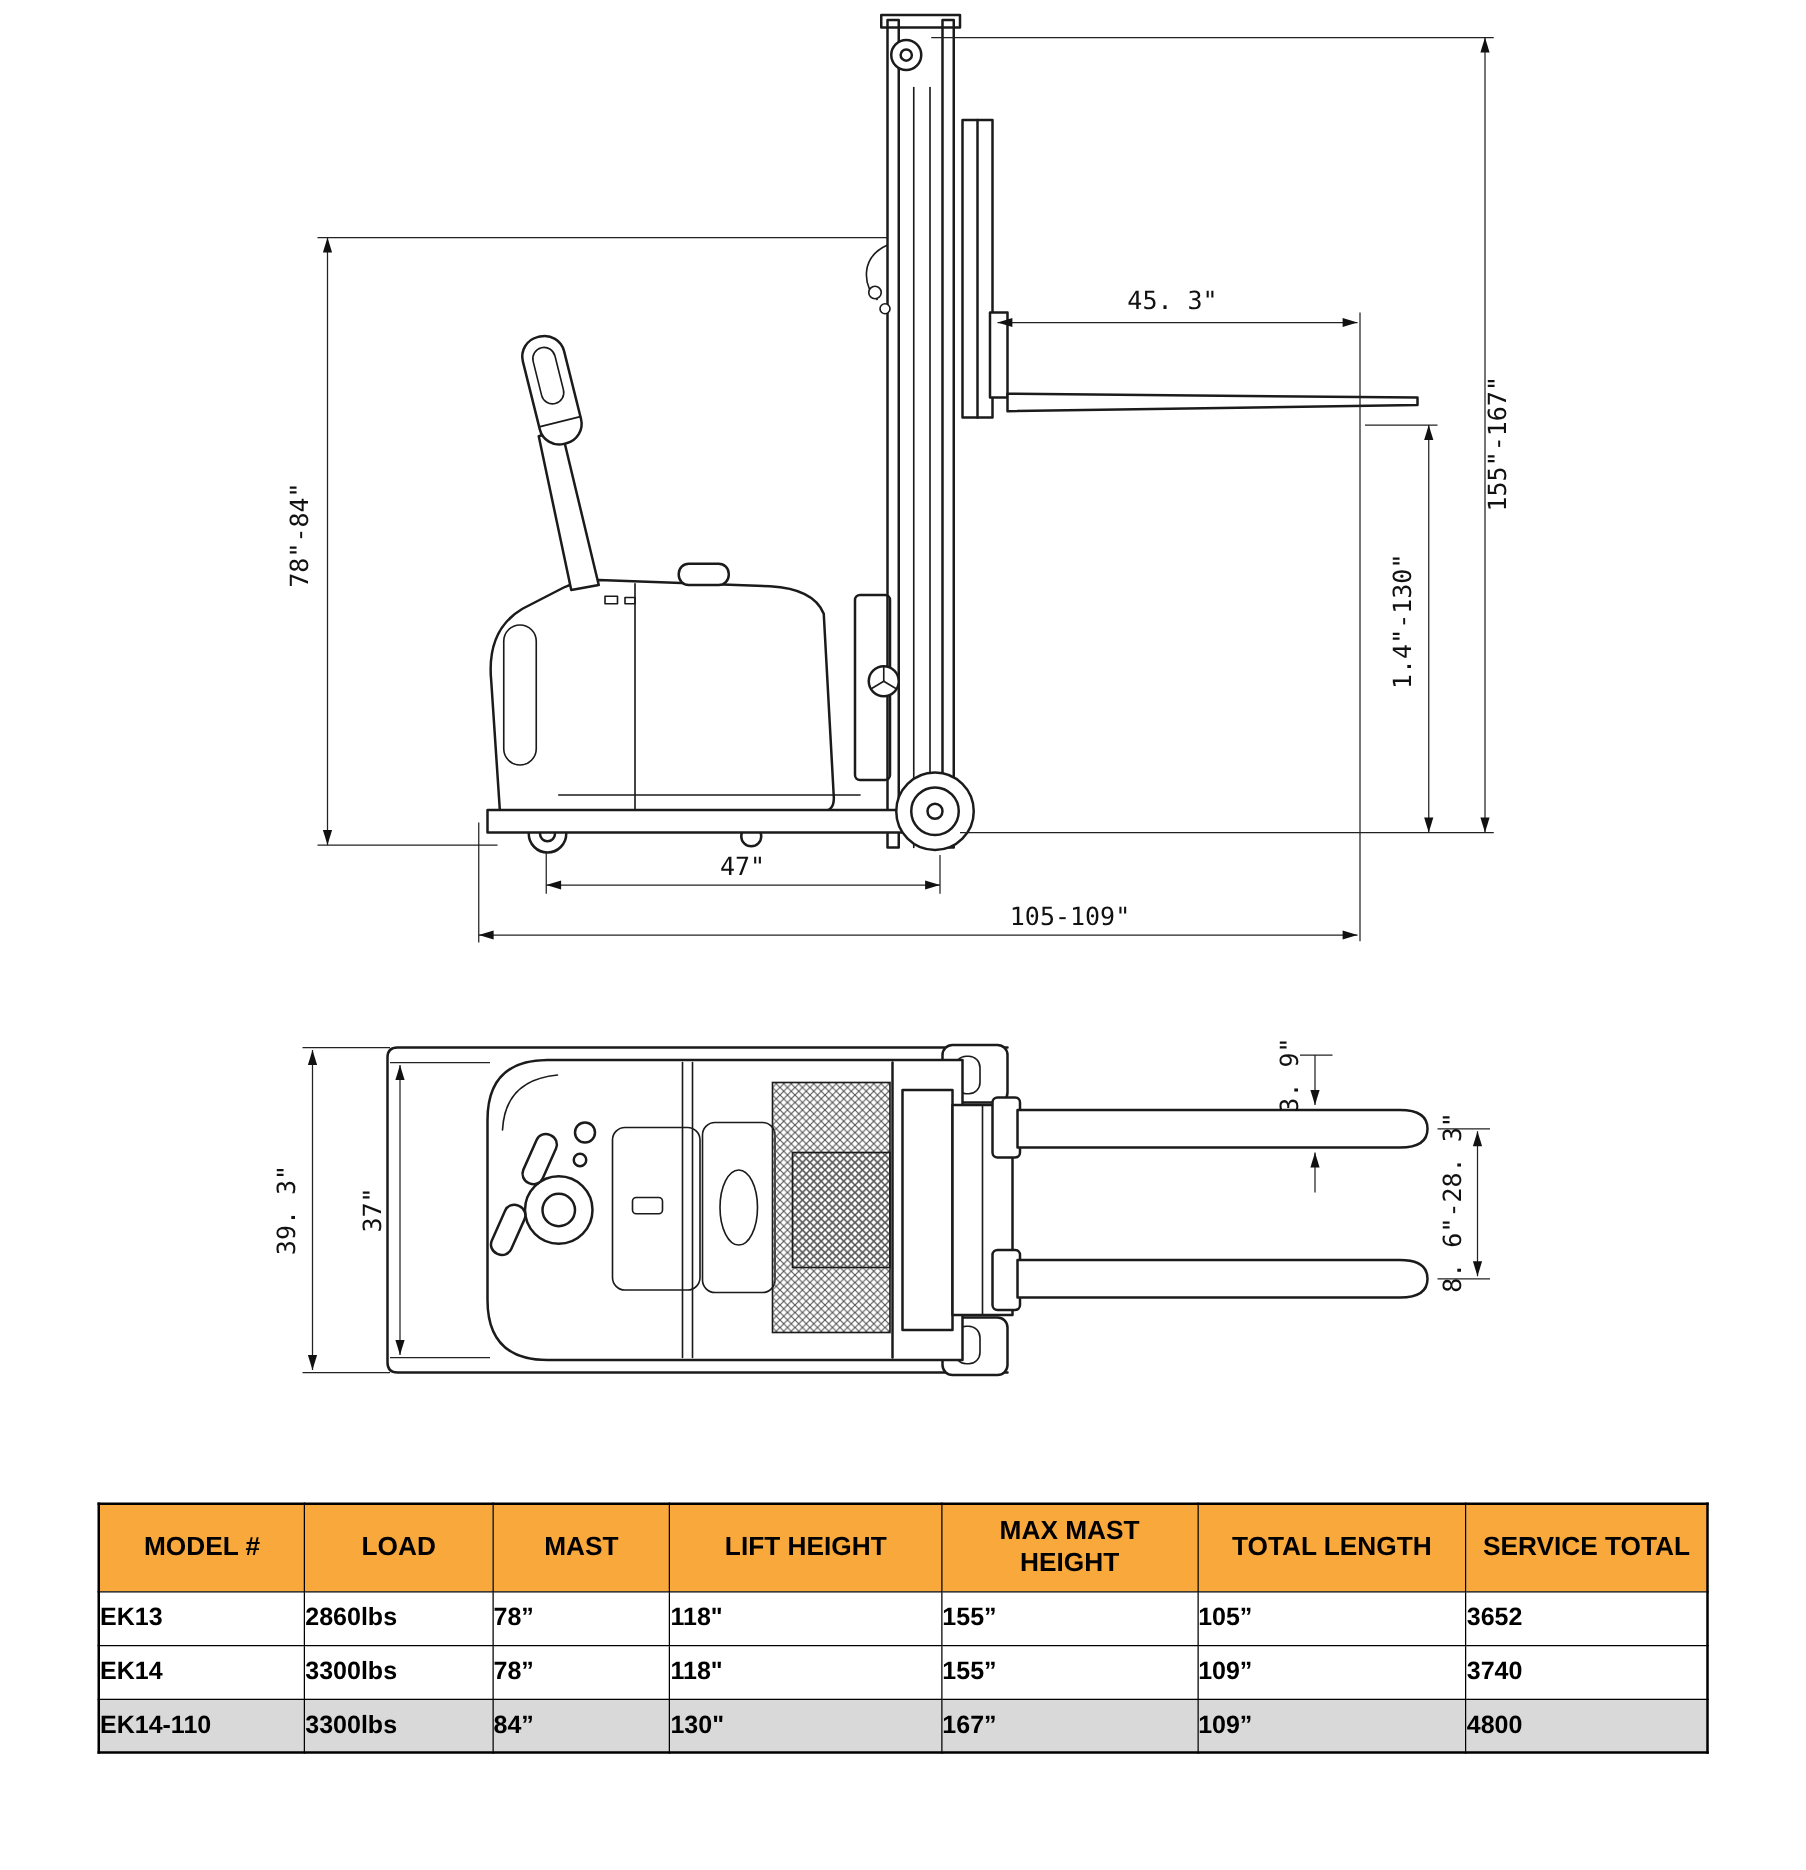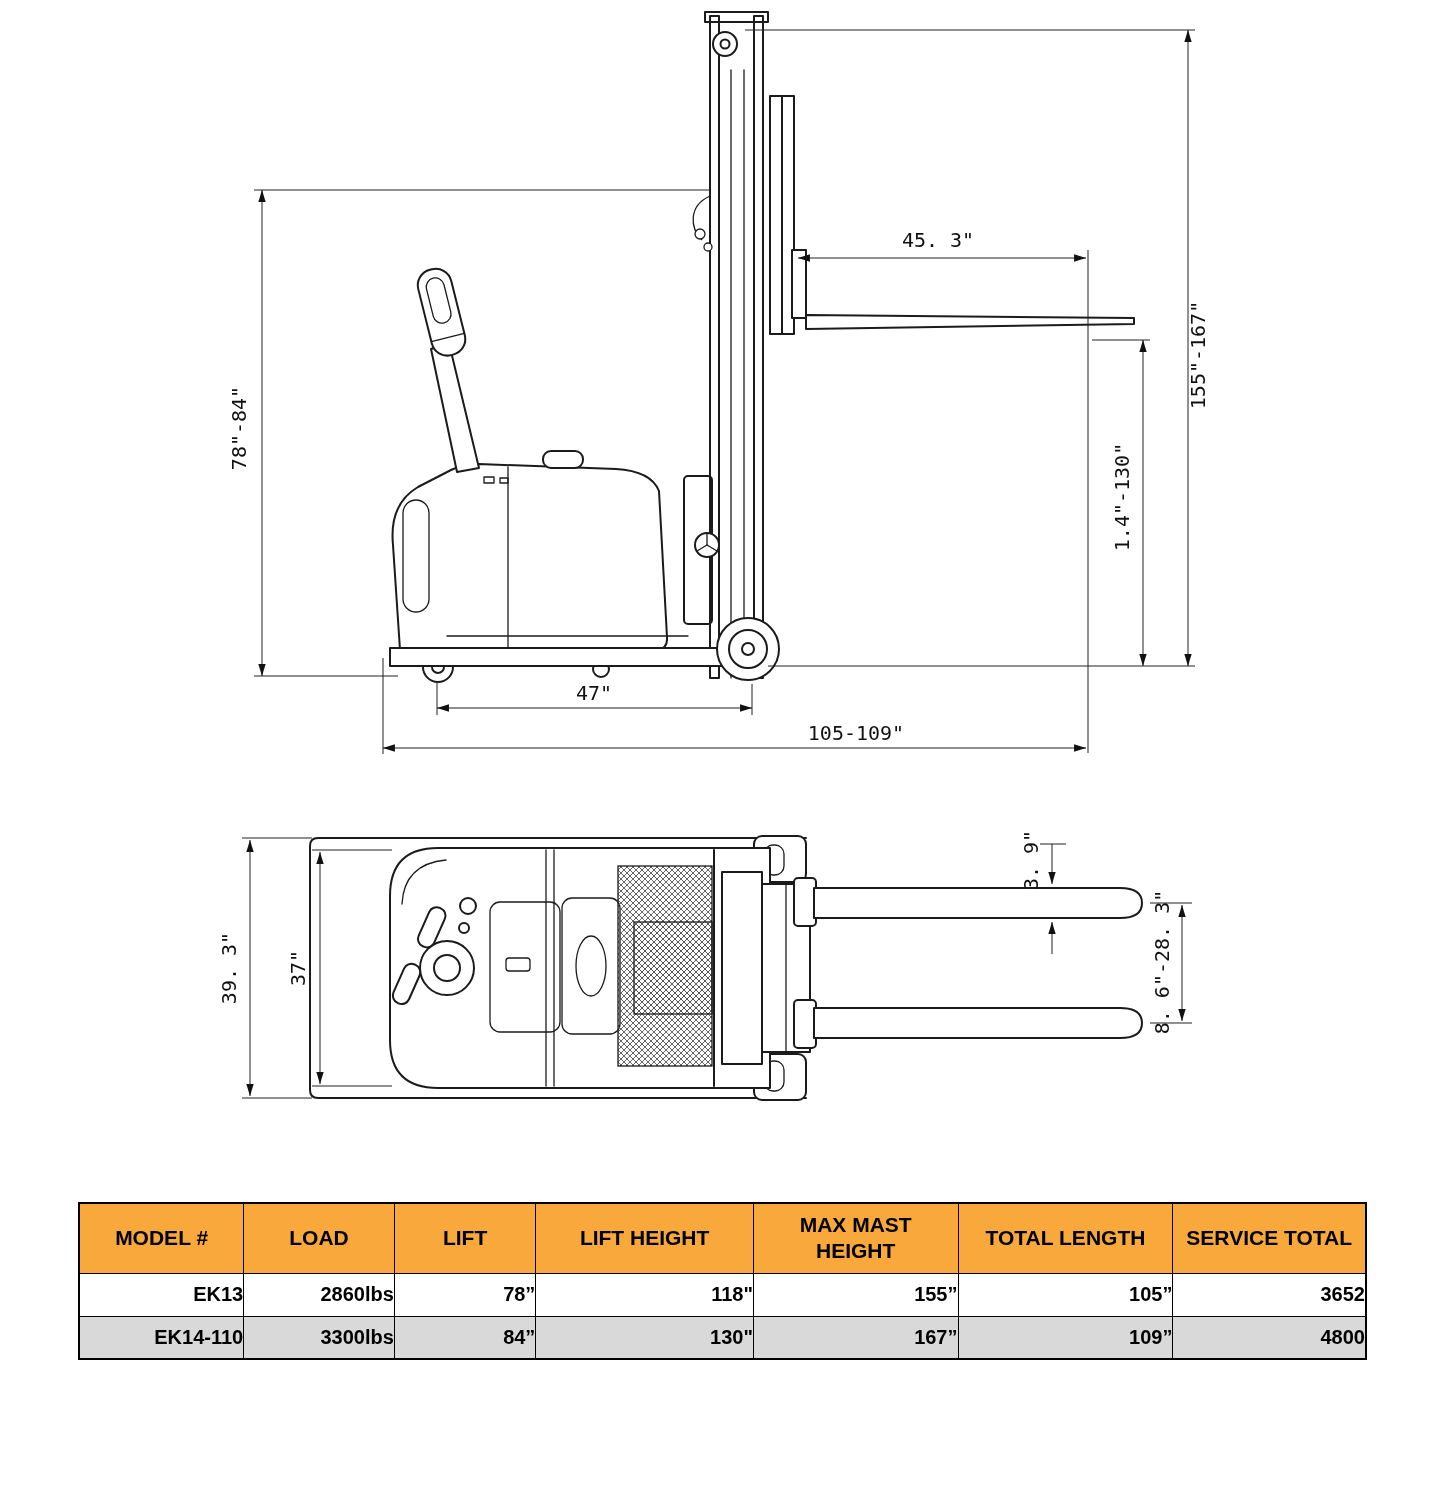--- a/index.html
+++ b/index.html
@@ -20,21 +20,21 @@
   .dim-label{font-family:"DejaVu Sans Mono","Liberation Mono",monospace;font-size:20px;fill:#111;stroke:none;}
   .table-wrap{padding:30px 78px 0 78px;}
   table.spec{width:100%;border-collapse:collapse;border:2px solid #000;table-layout:fixed;}
   table.spec th{
     background:var(--table-header-bg);border:1px solid #000;height:70px;
     font-size:21px;font-weight:bold;text-align:center;vertical-align:middle;
     padding:4px 8px;line-height:1.25;
   }
   table.spec td{
     border:1px solid #000;height:43px;font-size:20px;font-weight:600;
-    text-align:right;vertical-align:middle;
+    text-align:left;vertical-align:middle;
   }
   table.spec tbody tr.alt{background:var(--table-row-alt-bg);}
 </style>
 </head>
 <body>
 
 <svg class="diagram-svg" width="1445" height="1172" viewBox="0 0 1445 1172" xmlns="http://www.w3.org/2000/svg">
   <defs>
     <marker id="arr" viewBox="0 0 12 8" refX="11.5" refY="4" markerWidth="13" markerHeight="9" orient="auto-start-reverse">
       <path d="M0.5,0.6 L11.5,4 L0.5,7.4 z" fill="#111"></path>
@@ -227,37 +227,46 @@
         <col style="width:11%">
       <col style="width:16.9%">
         <col style="width:15.9%">
         <col style="width:16.7%">
         <col style="width:15%">
     </colgroup>
     <thead>
       <tr>
         <th>MODEL #</th>
         <th>LOAD</th>
-        <th>LIFT</th>
+        <th>MAST</th>
         <th>LIFT HEIGHT</th>
         <th>MAX MAST HEIGHT</th>
         <th>TOTAL LENGTH</th>
         <th>SERVICE TOTAL</th>
       </tr>
     </thead>
     <tbody>
       <tr>
         <td>EK13</td>
         <td>2860lbs</td>
         <td>78”</td>
         <td>118"</td>
         <td>155”</td>
         <td>105”</td>
         <td>3652</td>
       </tr>
+      <tr>
+        <td>EK14</td>
+        <td>3300lbs</td>
+        <td>78”</td>
+        <td>118"</td>
+        <td>155”</td>
+        <td>109”</td>
+        <td>3740</td>
+      </tr>
       <tr class="alt">
         <td>EK14-110</td>
         <td>3300lbs</td>
         <td>84”</td>
         <td>130"</td>
         <td>167”</td>
         <td>109”</td>
         <td>4800</td>
       </tr>
     </tbody>

